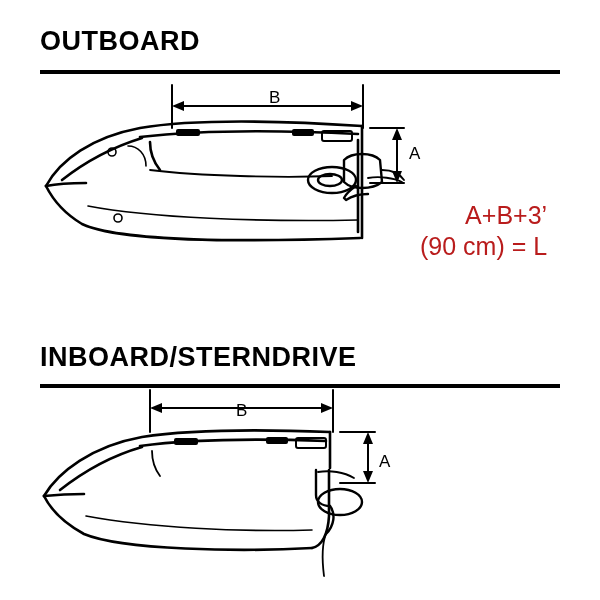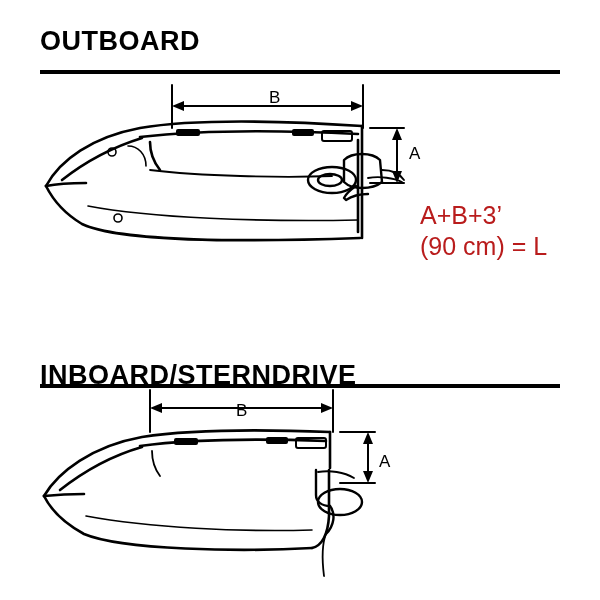--- a/index.html
+++ b/index.html
@@ -13,41 +13,42 @@
     font-family: "Liberation Sans", sans-serif;
     color: #000000;
     overflow: hidden;
     position: relative;
   }
   .page {
     position: absolute;
     inset: 0;
     width: 600px;
     height: 600px;
+    text-align: right;
   }
   .section {
     position: absolute;
     left: 0;
     width: 600px;
   }
   .section-outboard { top: 0; height: 320px; }
   .section-inboard { top: 320px; height: 280px; }
 
   .section-title {
     position: absolute;
     left: 40px;
     font-size: 27px;
     font-weight: bold;
     letter-spacing: 0.5px;
     font-family: "Liberation Sans", sans-serif;
     color: #000;
     white-space: nowrap;
   }
   .title-outboard { top: 26px; }
-  .title-inboard  { top: 40px; text-decoration: underline; }
+  .title-inboard  { top: 22px; }
 
   .rule {
     position: absolute;
     left: 40px;
     width: 520px;
     height: 4px;
     background: #000;
   }
   .rule-outboard { top: 70px; }
   .rule-inboard  { top: 64px; }

